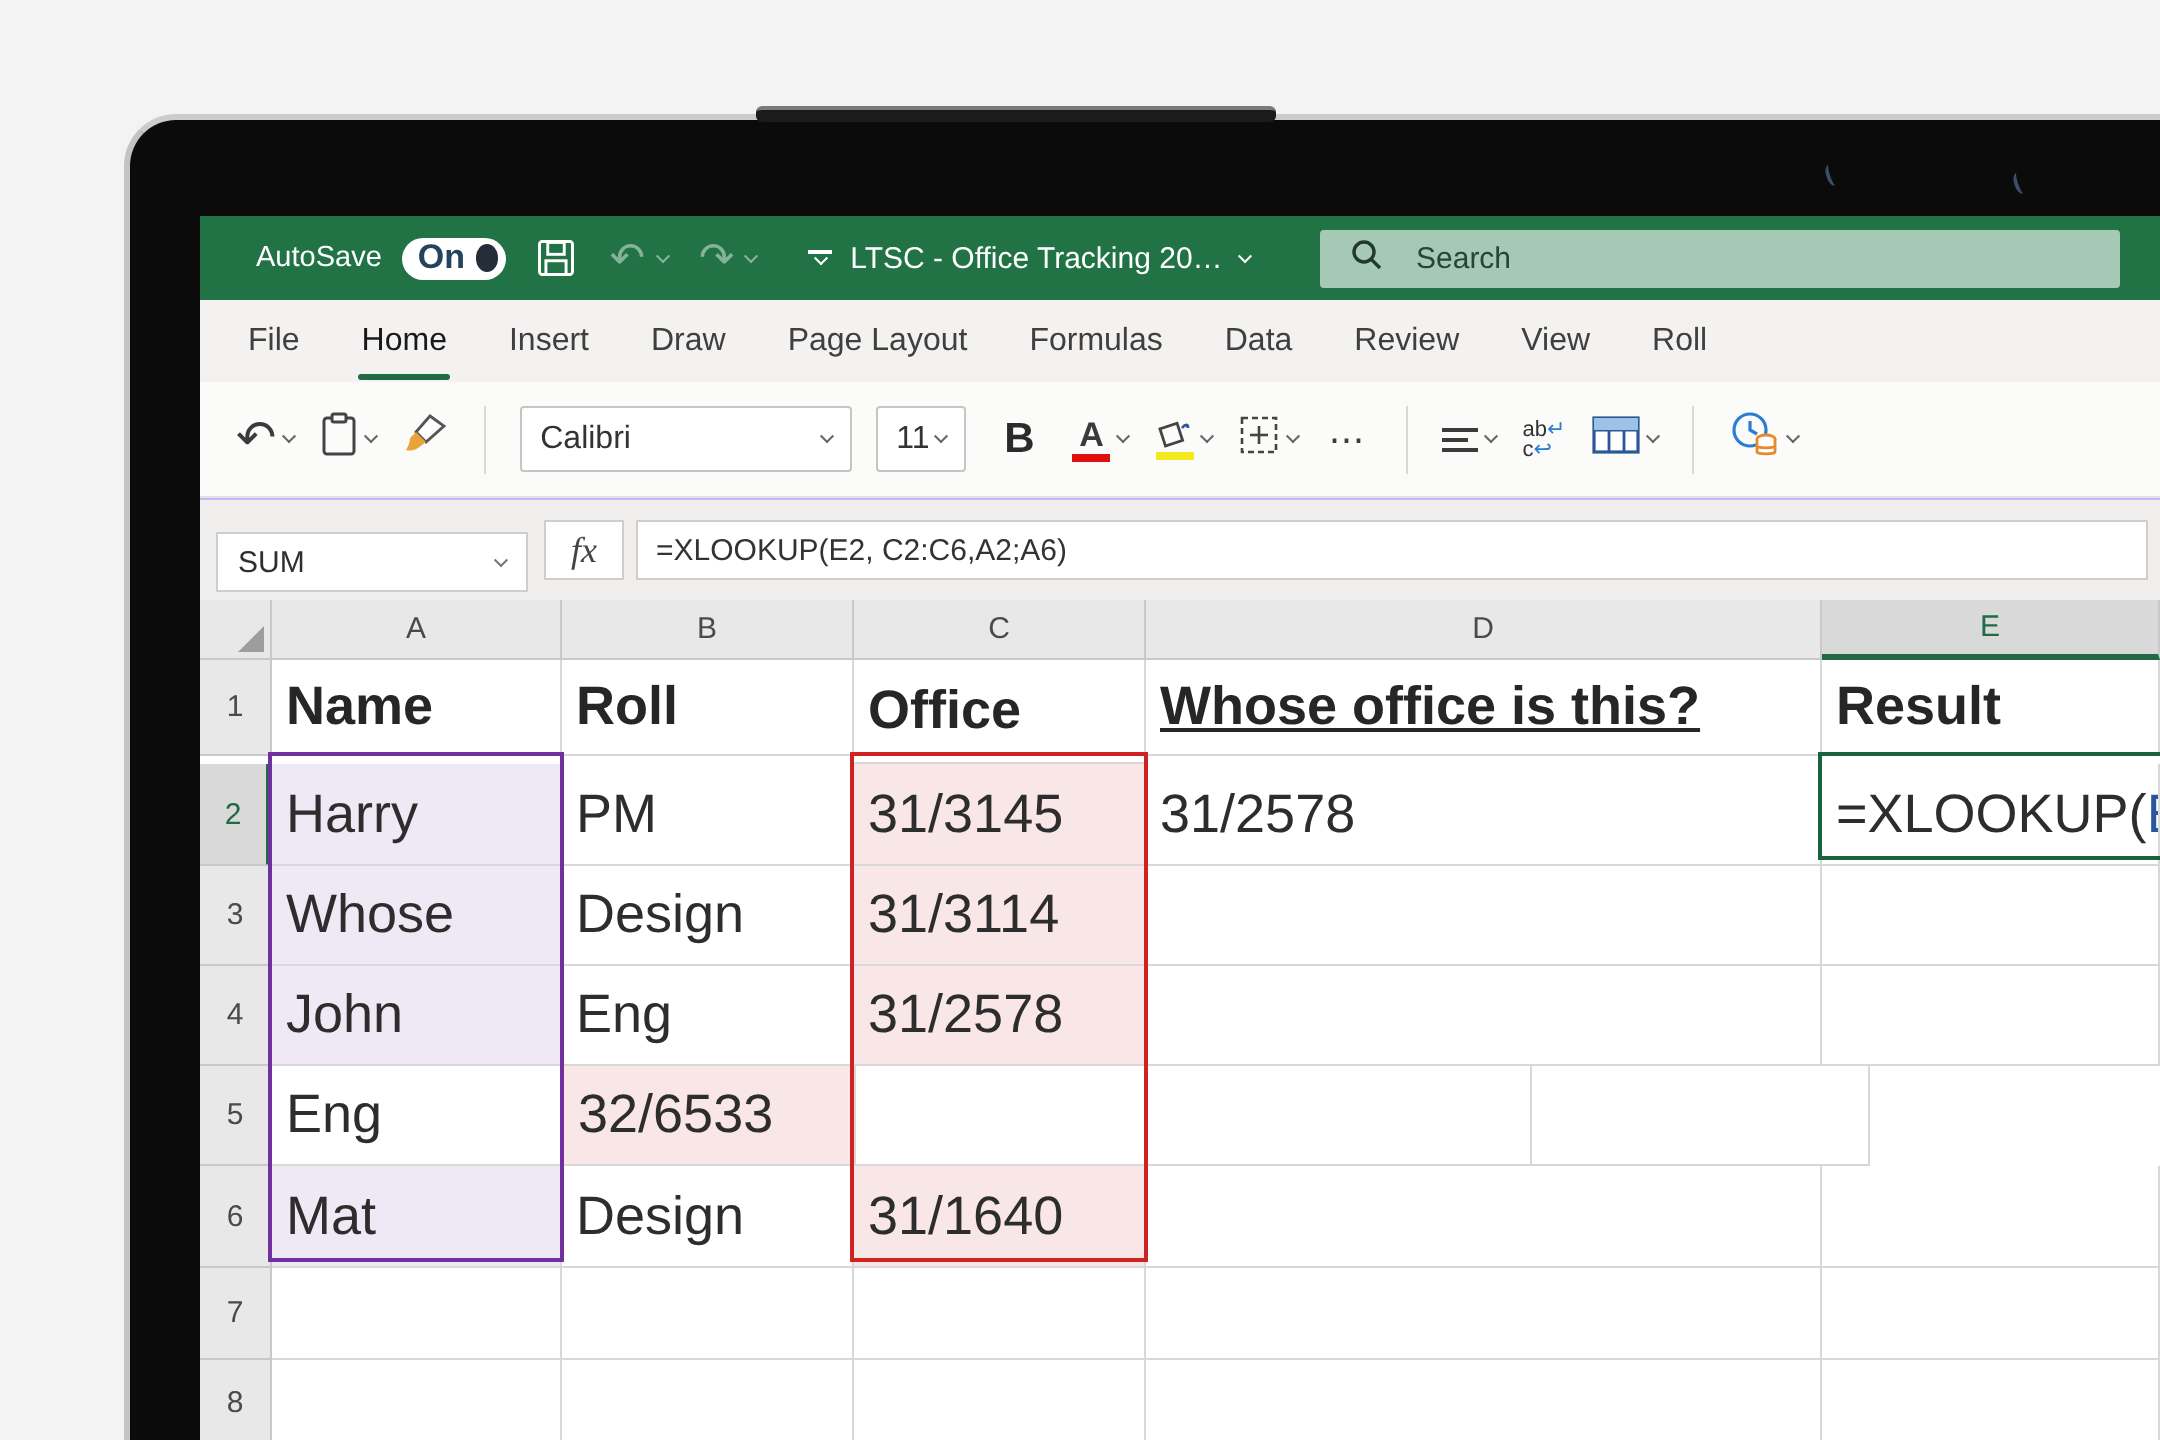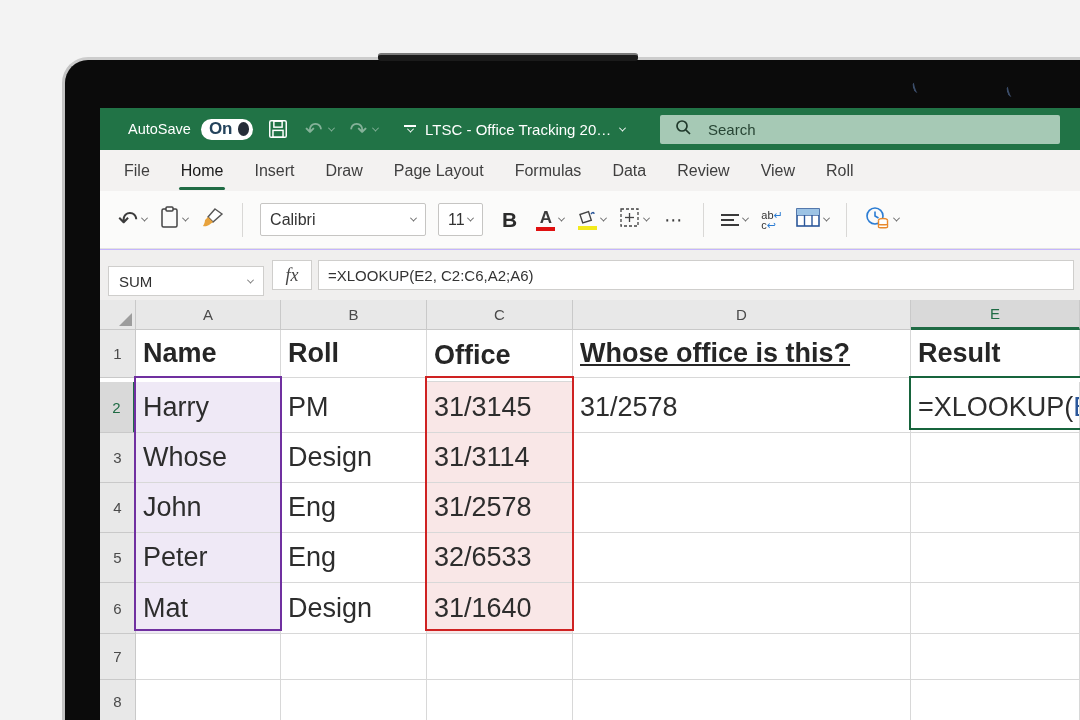--- a/index.html
+++ b/index.html
@@ -344,21 +344,20 @@
           <div class="gridrow">
             <div class="rowhdr" style="width: 36px; height: 50px;">4</div>
             <div class="cell purple-fill" style="width: 145px; height: 50px;">John</div>
             <div class="cell" style="width: 146px; height: 50px;">Eng</div>
             <div class="cell red-fill" style="width: 146px; height: 50px;">31/2578</div>
             <div class="cell" style="width: 338px; height: 50px;"></div>
             <div class="cell" style="width: 169px; height: 50px;"></div>
           </div>
           <div class="gridrow">
             <div class="rowhdr" style="width: 36px; height: 50px;">5</div>
-            <div class="cell purple-fill" style="width: 145px; height: 50px;">Peter</div>
             <div class="cell" style="width: 146px; height: 50px;">Eng</div>
             <div class="cell red-fill" style="width: 146px; height: 50px;">32/6533</div>
             <div class="cell" style="width: 338px; height: 50px;"></div>
             <div class="cell" style="width: 169px; height: 50px;"></div>
           </div>
           <div class="gridrow">
             <div class="rowhdr" style="width: 36px; height: 51px;">6</div>
             <div class="cell purple-fill" style="width: 145px; height: 51px;">Mat</div>
             <div class="cell" style="width: 146px; height: 51px;">Design</div>
             <div class="cell red-fill" style="width: 146px; height: 51px;">31/1640</div>

